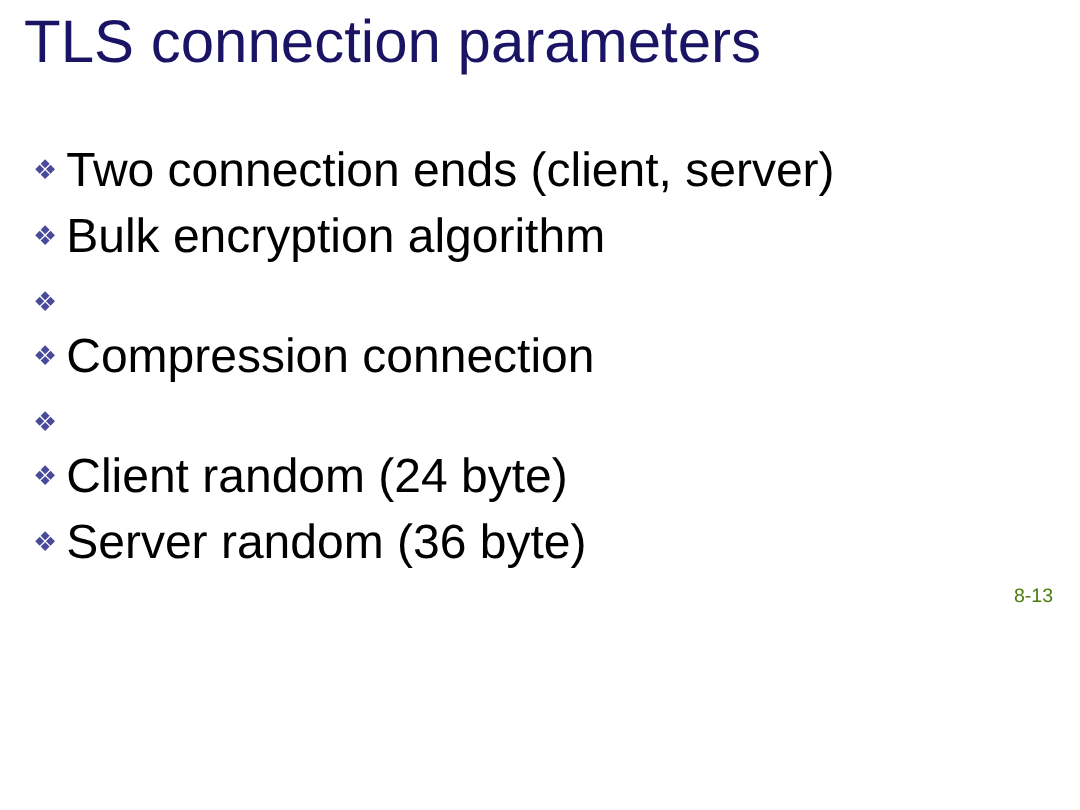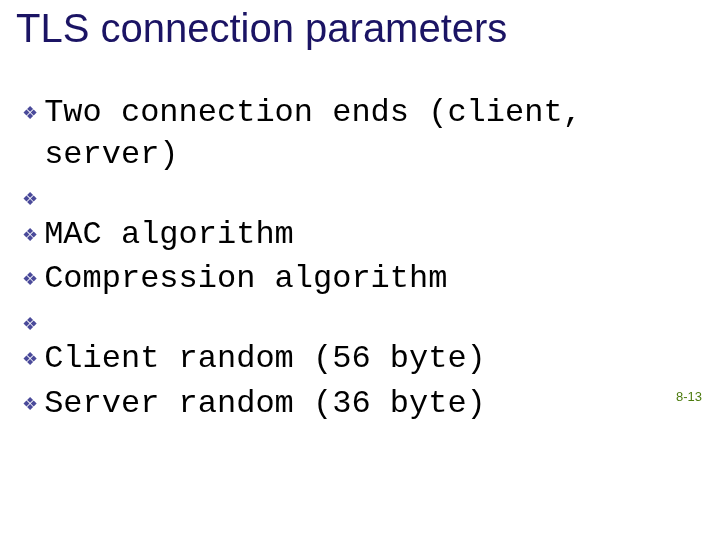--- a/index.html
+++ b/index.html
@@ -43,21 +43,20 @@
   .bullet {
     font-size: 18px;
     color: #4a4a9a;
     margin-right: 6px;
     margin-top: 10px;
     flex: 0 0 auto;
   }
   .text {
     font-size: 32px;
     color: #000000;
-    font-family: Liberation Mono, monospace;
   }
   .pagenum {
     position: absolute;
     right: 18px;
     bottom: 16px;
     font-size: 13px;
     color: #4d7c0f;
   }
 </style>
 </head>
@@ -66,35 +65,35 @@
 <div class="slide">
   <div class="title">TLS connection parameters</div>
 
   <div class="body">
     <div class="item">
       <span class="bullet">❖</span>
       <span class="text">Two connection ends (client, server)</span>
     </div>
     <div class="item">
       <span class="bullet">❖</span>
-    </div>
-    <div class="item">
-      <span class="bullet">❖</span>
-      <span class="text">MAC algorithm</span>
-    </div>
-    <div class="item">
-      <span class="bullet">❖</span>
-      <span class="text">Compression algorithm</span>
+      <span class="text">Bulk encryption algorithm</span>
     </div>
     <div class="item">
       <span class="bullet">❖</span>
     </div>
     <div class="item">
       <span class="bullet">❖</span>
-      <span class="text">Client random (56 byte)</span>
+      <span class="text">Compression connection</span>
+    </div>
+    <div class="item">
+      <span class="bullet">❖</span>
+    </div>
+    <div class="item">
+      <span class="bullet">❖</span>
+      <span class="text">Client random (24 byte)</span>
     </div>
     <div class="item">
       <span class="bullet">❖</span>
       <span class="text">Server random (36 byte)</span>
     </div>
   </div>
 
   <div class="pagenum">8-13</div>
 </div>
 

